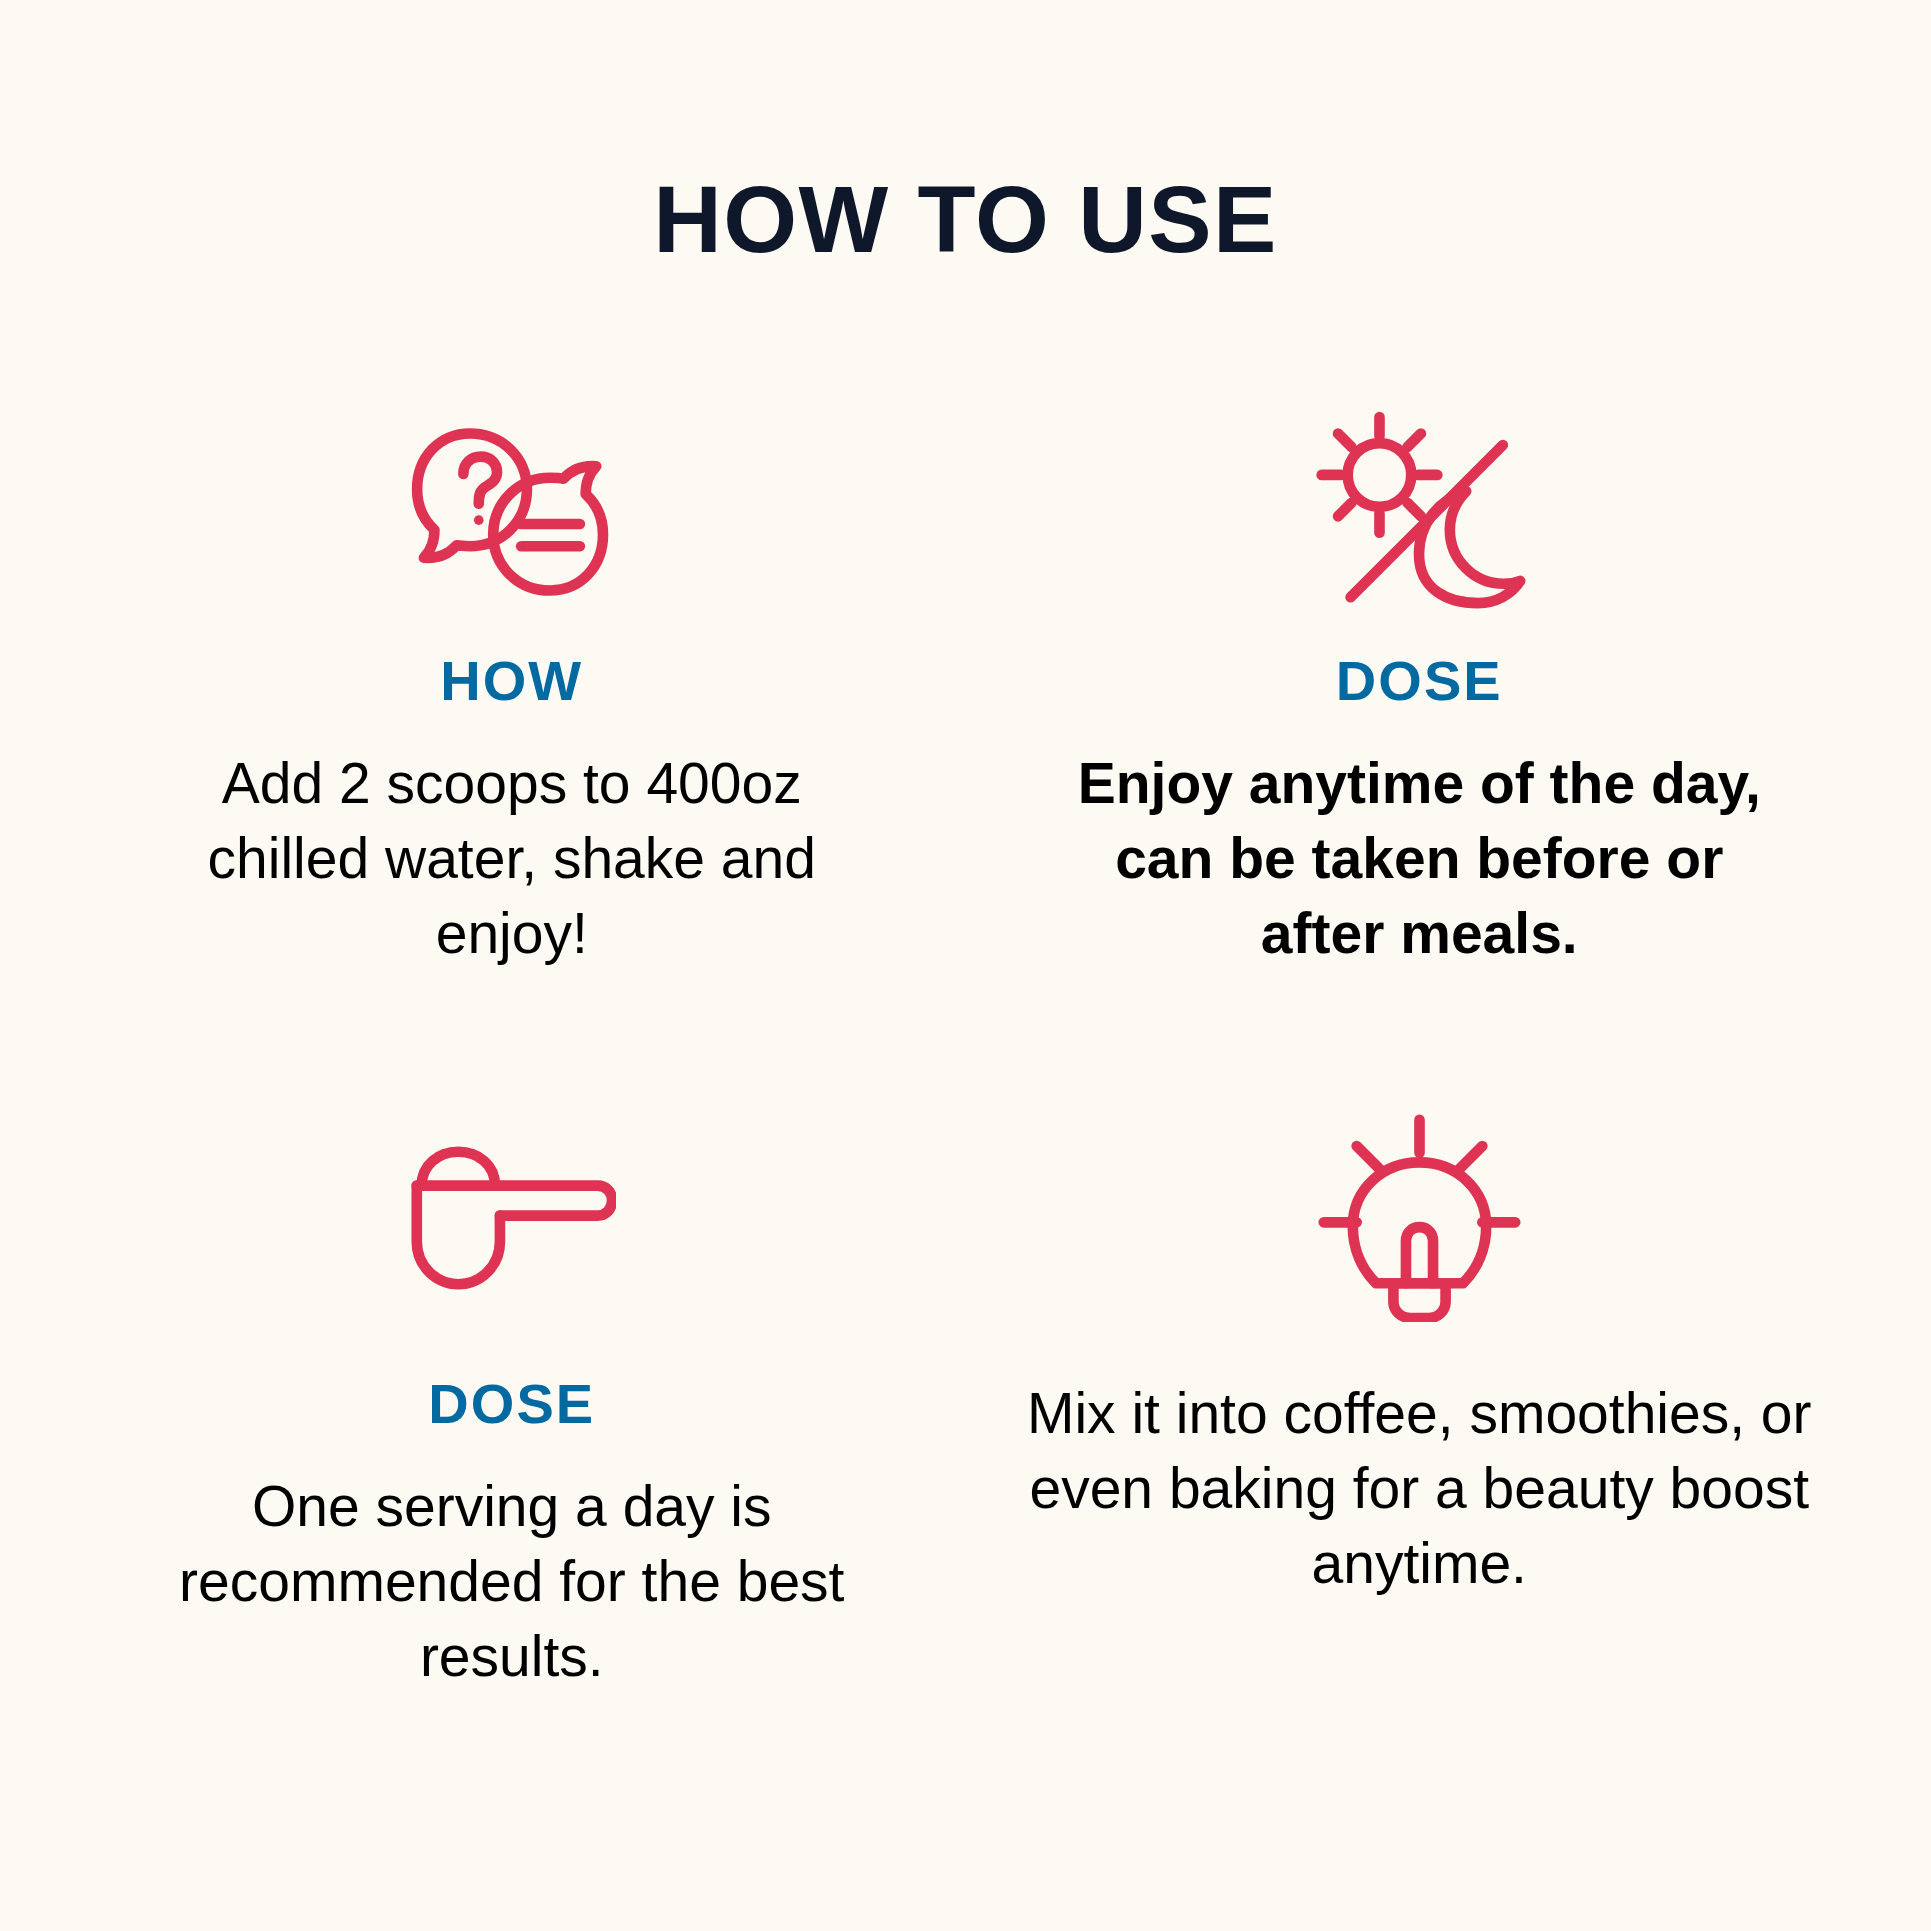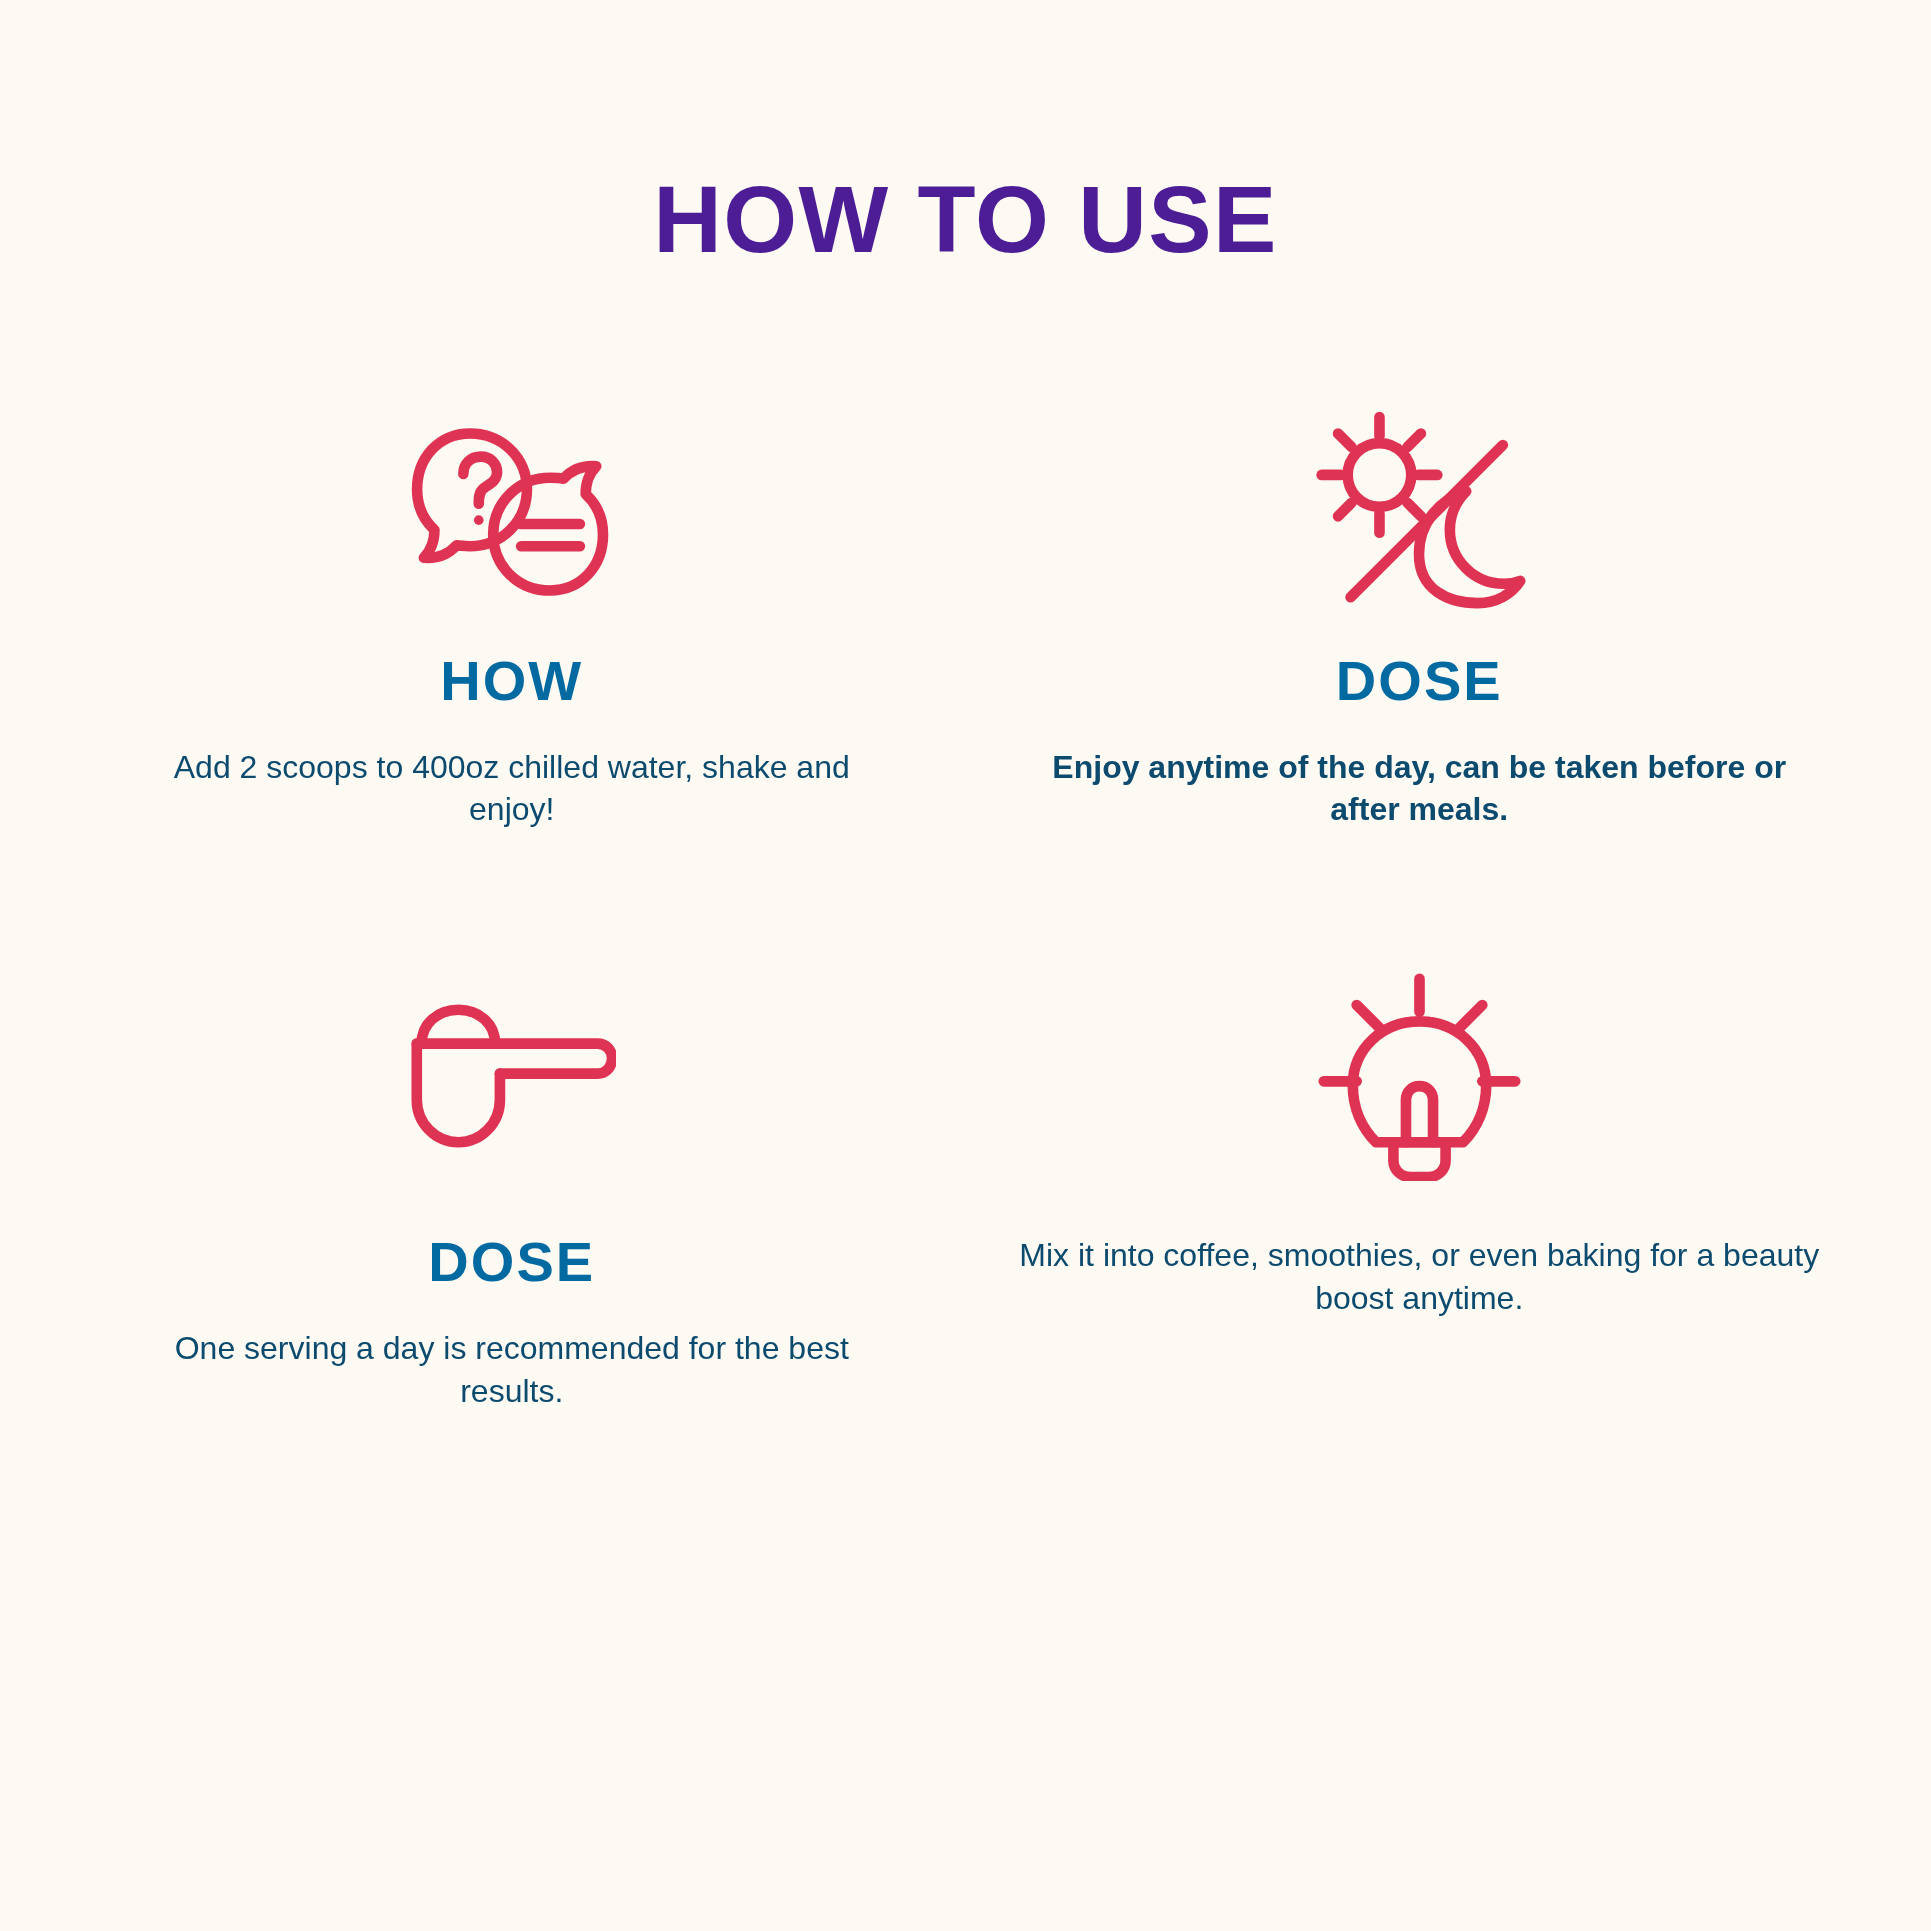--- a/index.html
+++ b/index.html
@@ -25,21 +25,21 @@
     flex-direction: column;
     align-items: center;
   }
 
   
   .page-title {
     margin-top: 172px;
     font-size: 95px;
     font-weight: 700;
     letter-spacing: 1.4px;
-    color: #4c1d95;
+    color: #0f172a;
     text-align: center;
     line-height: 1.0;
     white-space: nowrap;
   }
 
   
   .grid {
     margin-top: 124px;
     width: 1815px;
     display: grid;
@@ -72,23 +72,23 @@
     font-weight: 700;
     letter-spacing: 2.1px;
     color: #0369a1;
     text-align: center;
     line-height: 1.0;
     white-space: nowrap;
   }
 
   .cell-body {
     margin-top: 37px;
-    font-size: 32px;
+    font-size: 57px;
     font-weight: 400;
-    color: #0c4a6e;
+    color: #000000;
     text-align: center;
     line-height: 1.32;
     max-width: 763px;
   }
 
   
   .cell-how   .cell-body { max-width: 676px; }
   .cell-when  .cell-body { max-width: 734px; font-weight: bold; }
   .cell-dose  .cell-body { max-width: 772px; }
   .cell-glow  .cell-body { max-width: 811px; }

